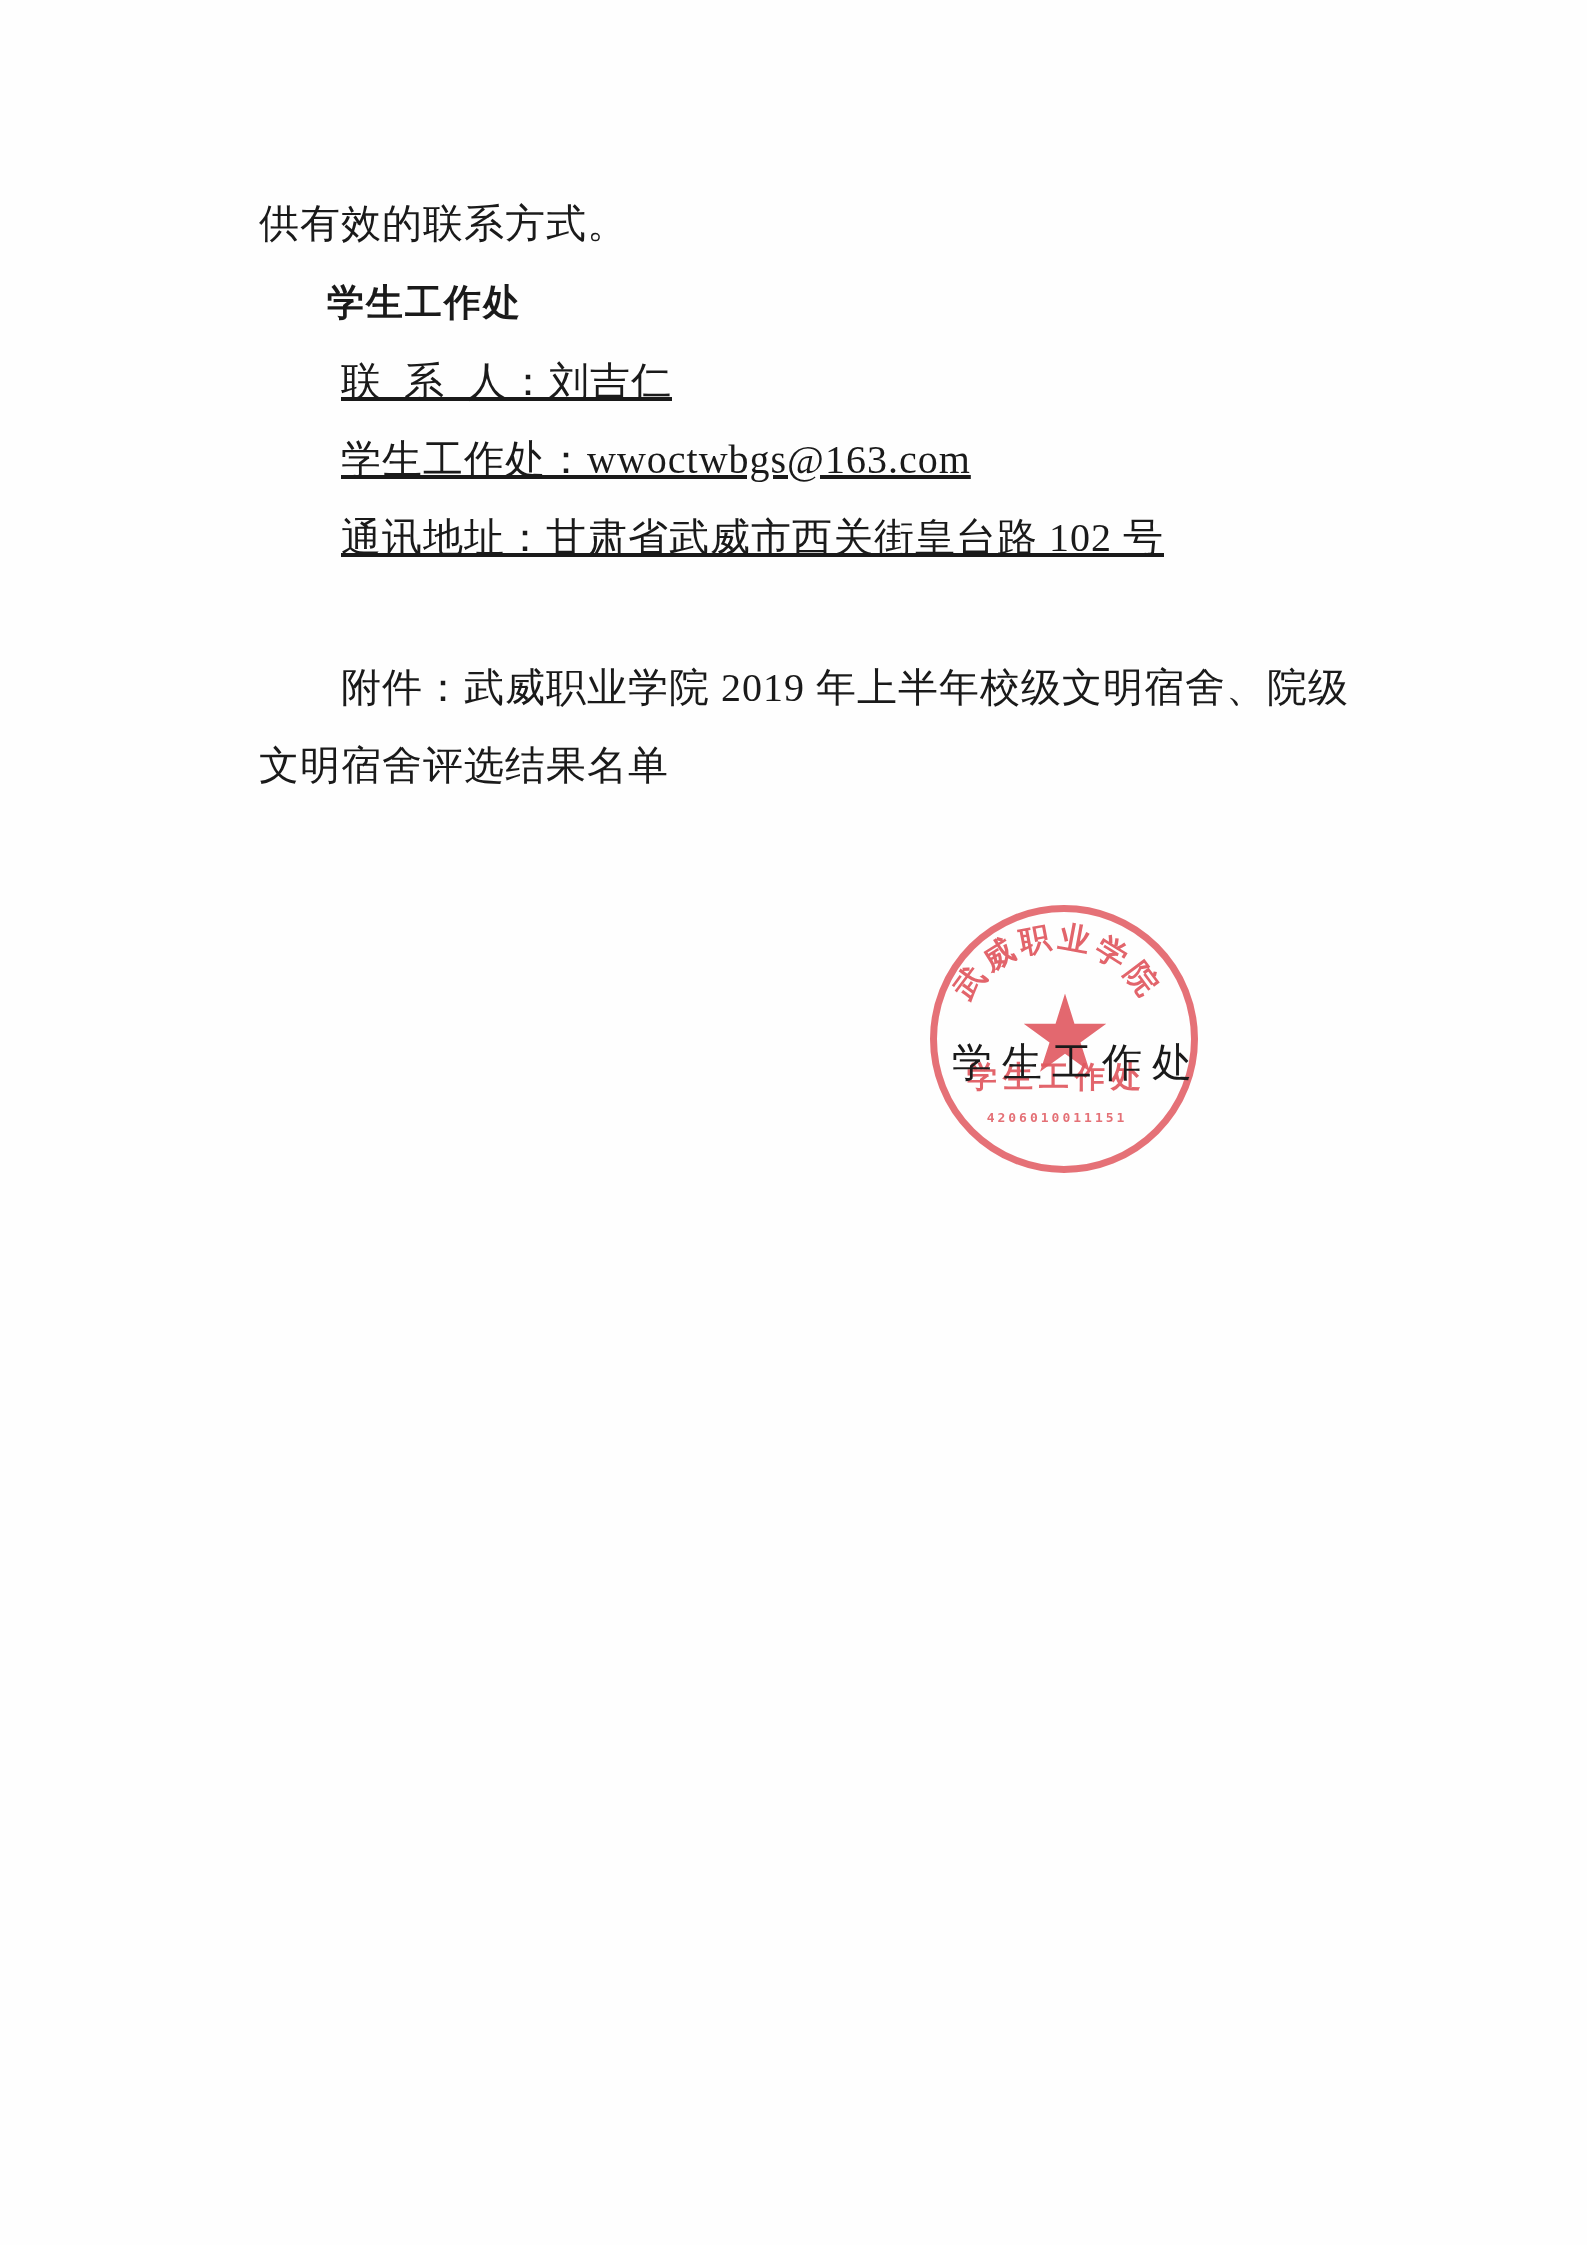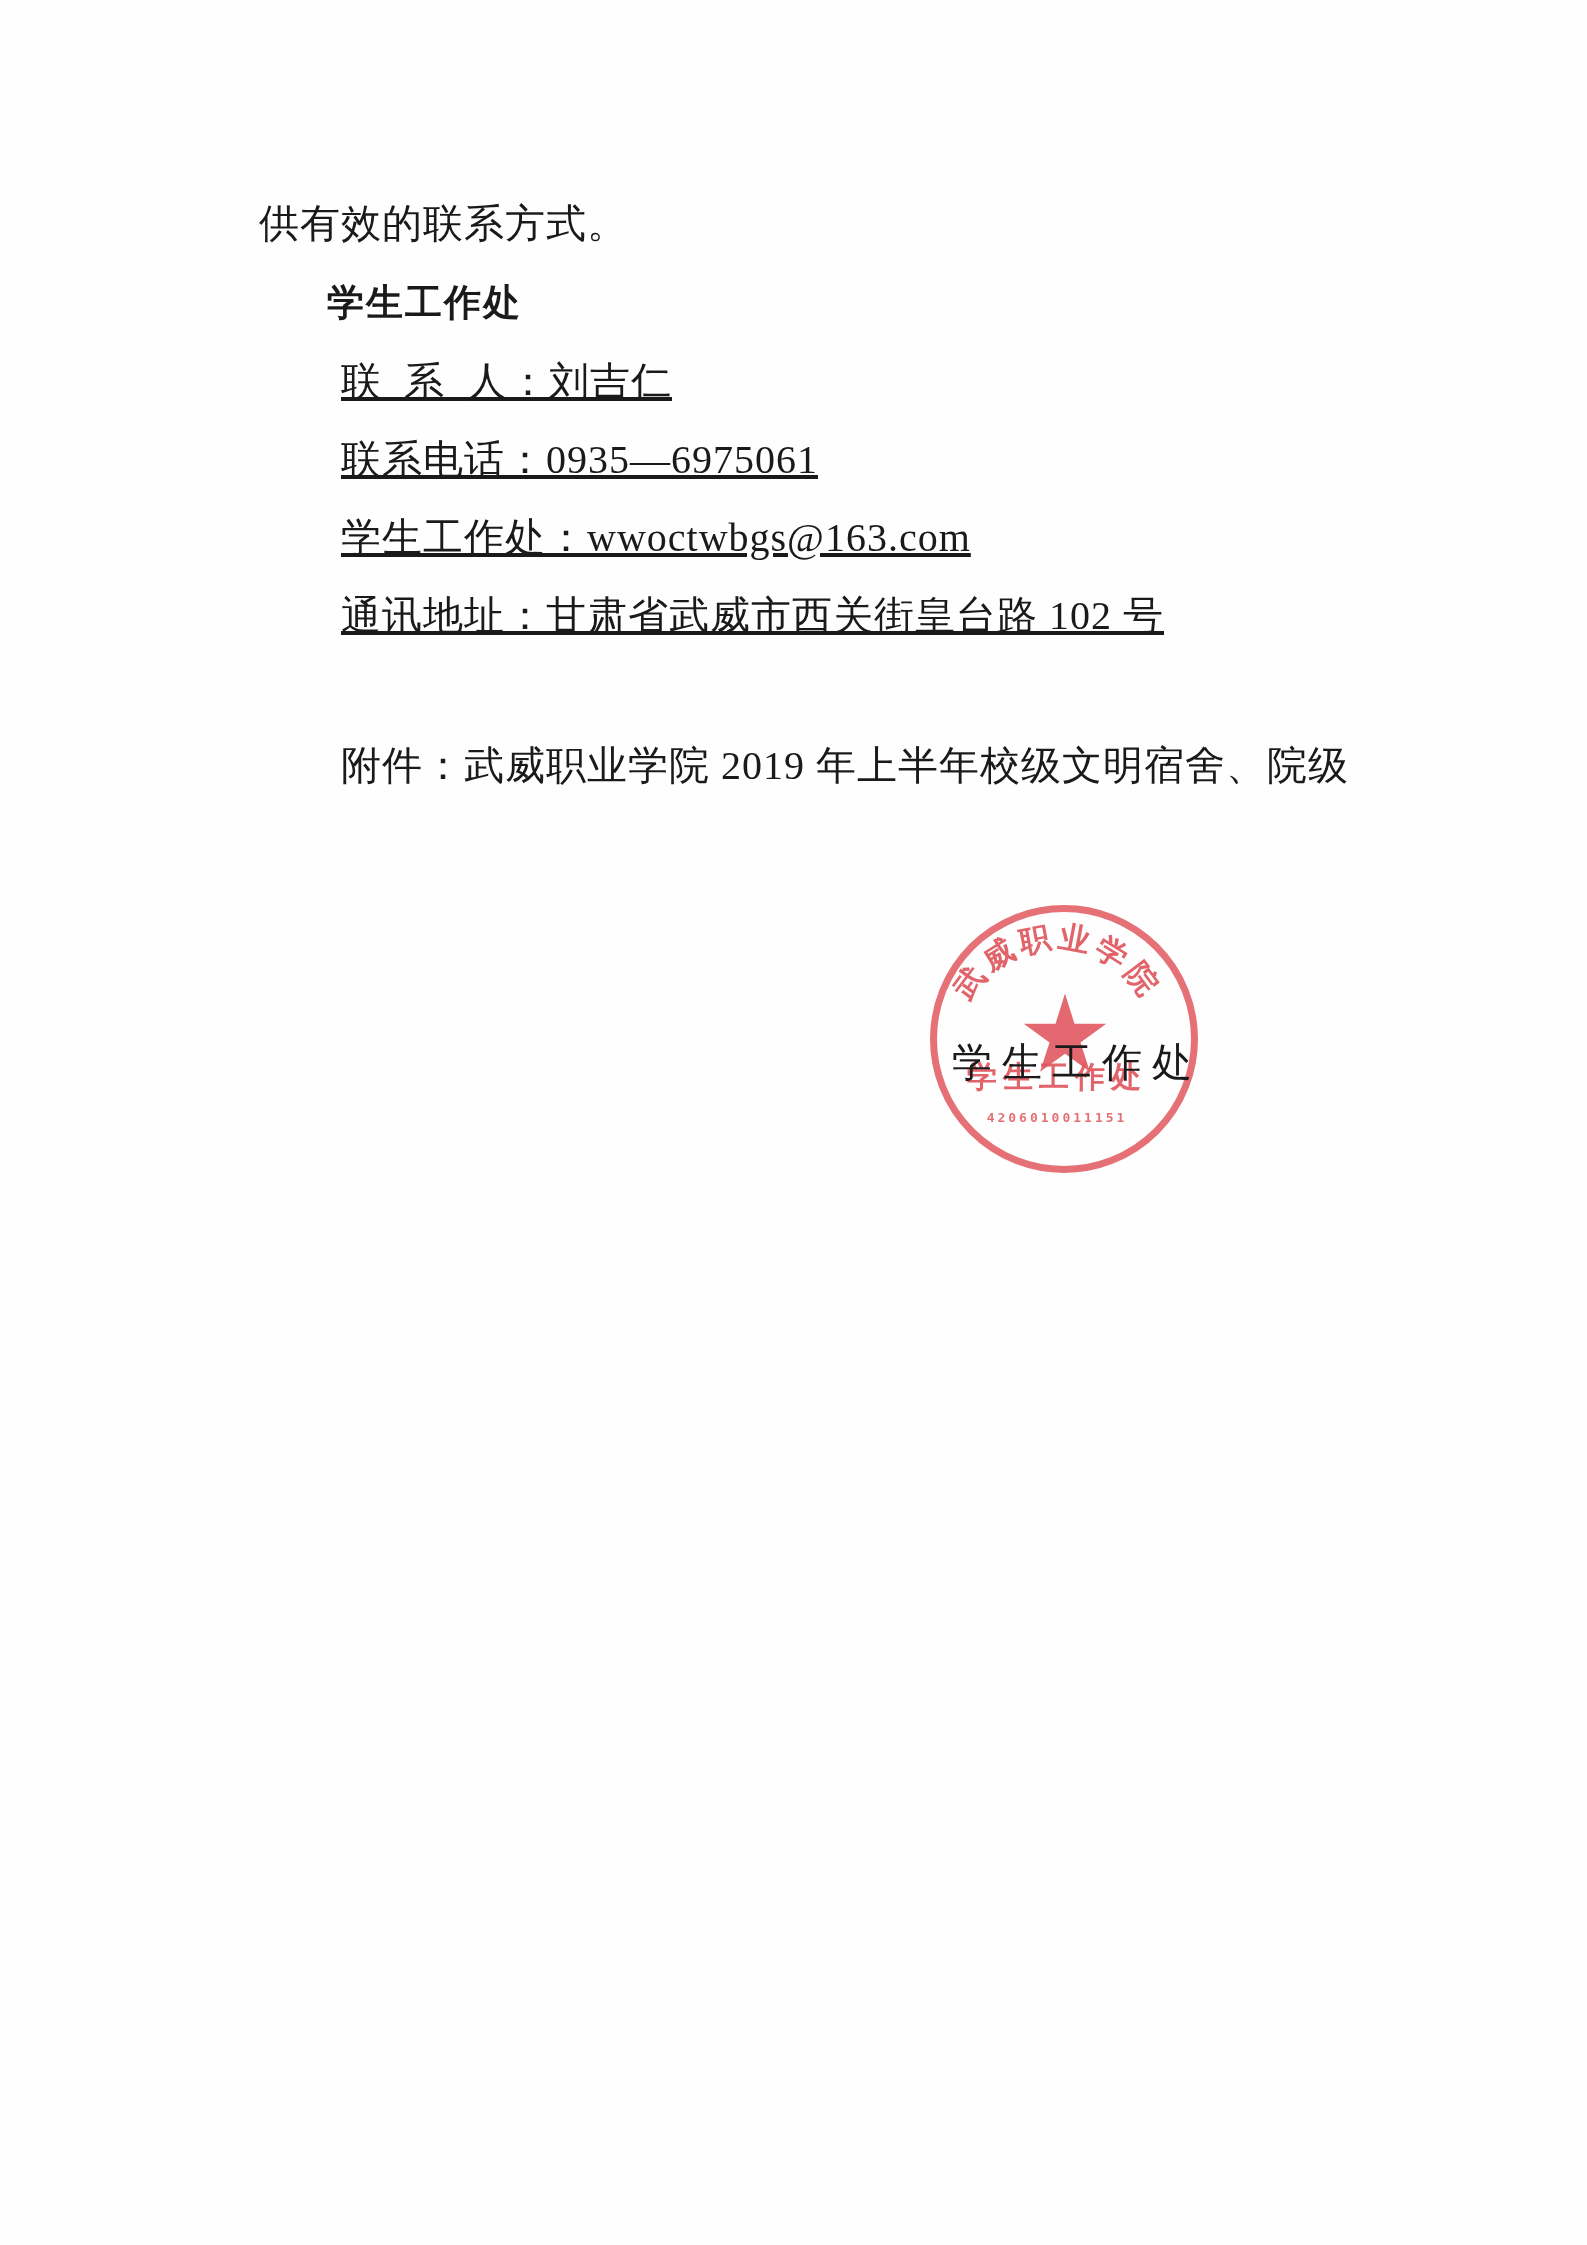--- a/index.html
+++ b/index.html
@@ -145,29 +145,29 @@
 <div class="page">
 
   <div class="content">
 
     <div class="line indent1">供有效的联系方式。</div>
 
     <div class="bold-head">学生工作处</div>
 
     <div class="line indent3"><span>联  系  人：</span><span>刘吉仁</span></div>
 
-    <div class="line indent3"><span>联系电话：</span><span>0935—6975061</span></div>
 
     <div class="line indent3"><span>学生工作处：</span><span>wwoctwbgs@163.com</span></div>
 
     <div class="line indent3"><span>通讯地址：</span><span>甘肃省武威市西关街皇台路 102 号</span></div>
 
     <div class="gap"></div>
 
     <div class="attach attach-first">附件：武威职业学院 2019 年上半年校级文明宿舍、院级</div>
+    <div class="attach">文明宿舍评选结果名单</div>
 
   </div>
 
   <div class="seal-wrap">
     <div class="seal-circle"></div>
     <svg class="seal-arc-text" viewBox="0 0 254 254">
       <defs>
         <path id="arcpath" d="M 30 140 A 97 97 0 0 1 224 140" fill="none"></path>
       </defs>
       <text>

